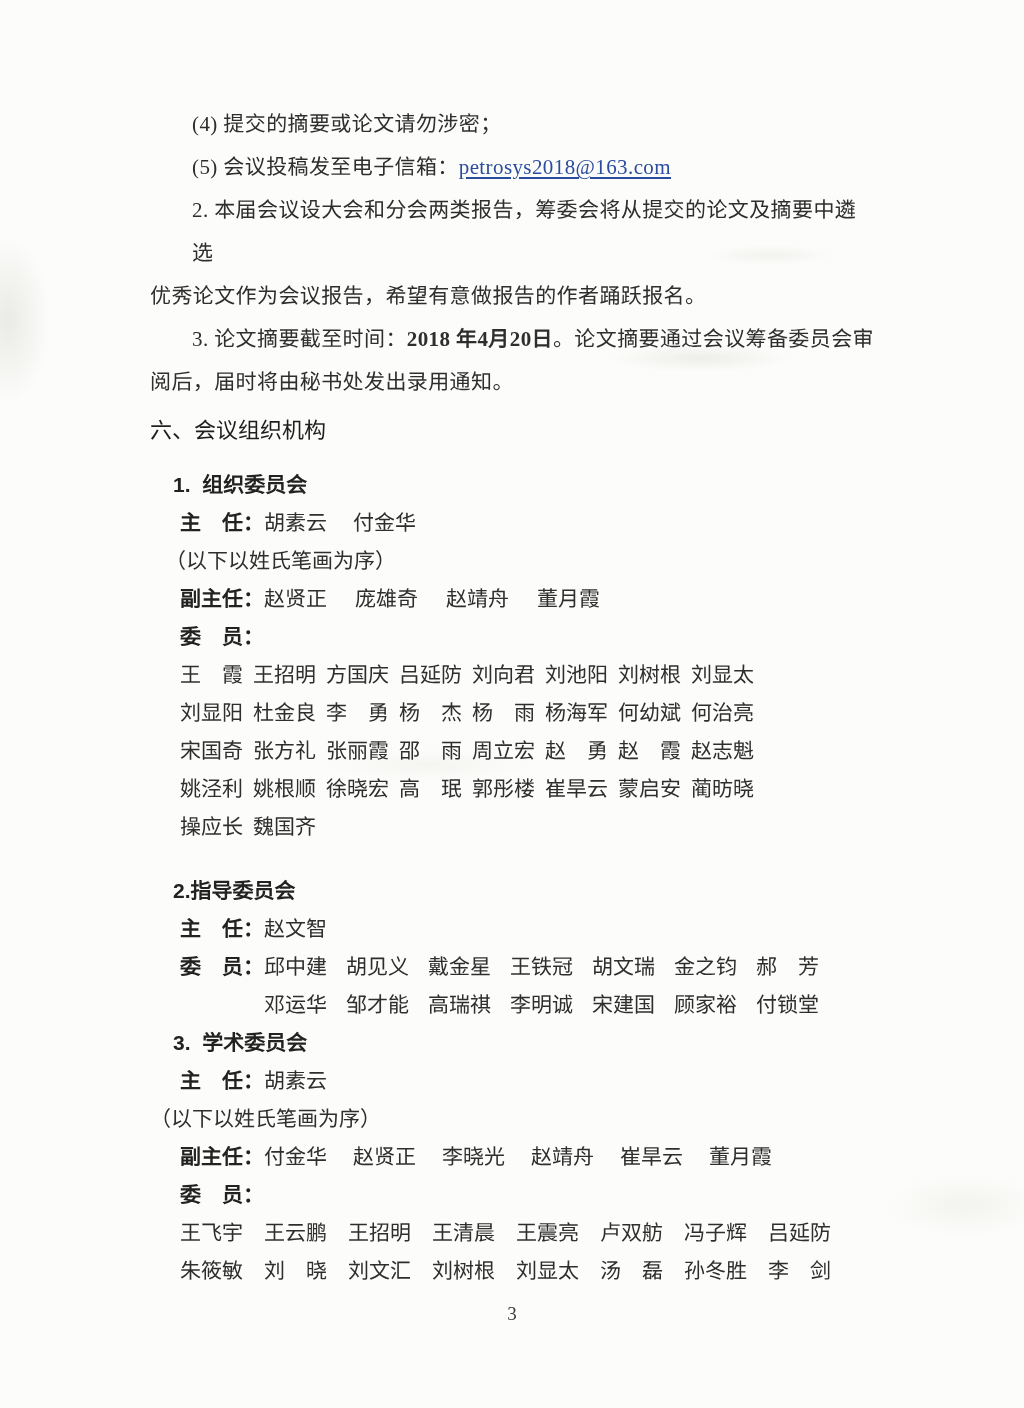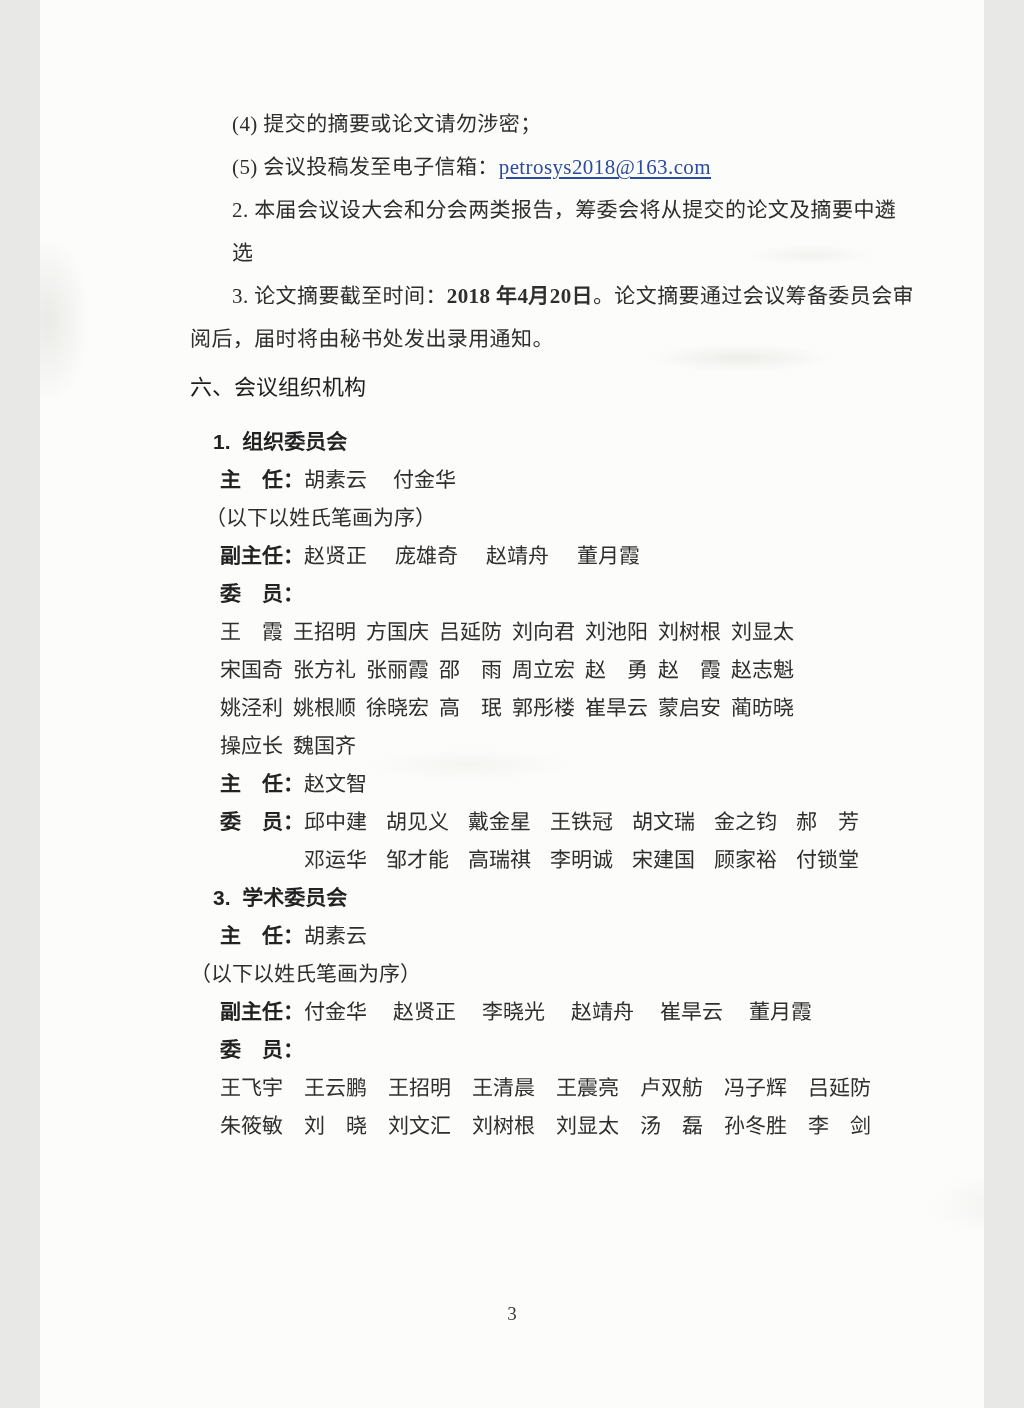--- a/index.html
+++ b/index.html
@@ -1,19 +1,19 @@
 <!DOCTYPE html>
 <html lang="zh-CN"><head>
 <meta charset="utf-8">
 <style>
   html,body { margin:0; padding:0; }
   body { background:#e8e8e6; }
   .page {
     position:relative;
-    width:944px; height:1408px;
+    width:1024px; height:1408px;
     margin:0 auto;
     background-color:#fcfcfa;
     background-image:
       radial-gradient(ellipse 130px 20px at 700px 358px, rgba(185,185,178,0.22), transparent 70%),
       radial-gradient(ellipse 90px 14px at 770px 255px, rgba(195,195,188,0.18), transparent 70%),
       radial-gradient(ellipse 150px 22px at 430px 765px, rgba(200,200,193,0.15), transparent 70%),
       radial-gradient(ellipse 110px 45px at 965px 1205px, rgba(205,205,198,0.20), transparent 70%),
       radial-gradient(ellipse 60px 120px at 8px 320px, rgba(180,180,174,0.25), transparent 70%);
     font-family:"Liberation Serif","DejaVu Serif",serif;
     color:#2e2e2e;
@@ -62,20 +62,21 @@
 </head>
 <body>
 
 <div class="page">
   <div class="content">
 
     <div class="line ind">(4) 提交的摘要或论文请勿涉密；</div>
     <div class="line ind"><span>(5) 会议投稿发至电子信箱：</span><a class="email" href="#">petrosys2018@163.com</a></div>
 
     <div class="line ind">2. 本届会议设大会和分会两类报告，筹委会将从提交的论文及摘要中遴选</div>
+    <div class="line">优秀论文作为会议报告，希望有意做报告的作者踊跃报名。</div>
 
     <div class="line ind"><span>3. 论文摘要截至时间：</span><span class="bold">2018 年4月20日</span><span>。论文摘要通过会议筹备委员会审</span></div>
     <div class="line">阅后，届时将由秘书处发出录用通知。</div>
 
 
     <div class="h-section">六、会议组织机构</div>
 
     <div class="c-heading mt14">1.  组织委员会</div>
     <div class="cline pad30">
       <span class="lbl">主　任：</span>
@@ -83,24 +84,26 @@
     </div>
     <div class="cline pad15 note">（以下以姓氏笔画为序）</div>
     <div class="cline pad30">
       <span class="lbl">副主任：</span>
       <span class="nm-row g28"><span class="nm">赵贤正</span><span class="nm">庞雄奇</span><span class="nm">赵靖舟</span><span class="nm">董月霞</span></span>
     </div>
     <div class="cline pad30">
       <span class="lbl">委　员：</span>
     </div>
     <div class="cline pad30 nm-row g23"><span class="nm">王　霞</span><span class="nm">王招明</span><span class="nm">方国庆</span><span class="nm">吕延防</span><span class="nm">刘向君</span><span class="nm">刘池阳</span><span class="nm">刘树根</span><span class="nm">刘显太</span></div>
+    <div class="cline pad30 nm-row g23"><span class="nm">刘显阳</span><span class="nm">杜金良</span><span class="nm">李　勇</span><span class="nm">杨　杰</span><span class="nm">杨　雨</span><span class="nm">杨海军</span><span class="nm">何幼斌</span><span class="nm">何治亮</span></div>
     <div class="cline pad30 nm-row g23"><span class="nm">宋国奇</span><span class="nm">张方礼</span><span class="nm">张丽霞</span><span class="nm">邵　雨</span><span class="nm">周立宏</span><span class="nm">赵　勇</span><span class="nm">赵　霞</span><span class="nm">赵志魁</span></div>
     <div class="cline pad30 nm-row g23"><span class="nm">姚泾利</span><span class="nm">姚根顺</span><span class="nm">徐晓宏</span><span class="nm">高　珉</span><span class="nm">郭彤楼</span><span class="nm">崔旱云</span><span class="nm">蒙启安</span><span class="nm">蔺昉晓</span></div>
     <div class="cline pad30 nm-row g23"><span class="nm">操应长</span><span class="nm">魏国齐</span></div>
 
+    <div class="c-heading mt26">2.指导委员会</div>
     <div class="cline pad30">
       <span class="lbl">主　任：</span>
       <span class="nm-row g26"><span class="nm">赵文智</span></span>
     </div>
     <div class="cline pad30">
       <span class="lbl">委　员：</span>
       <span class="nm-row g19"><span class="nm">邱中建</span><span class="nm">胡见义</span><span class="nm">戴金星</span><span class="nm">王铁冠</span><span class="nm">胡文瑞</span><span class="nm">金之钧</span><span class="nm">郝　芳</span></span>
     </div>
     <div class="cline pad114 nm-row g19"><span class="nm">邓运华</span><span class="nm">邹才能</span><span class="nm">高瑞祺</span><span class="nm">李明诚</span><span class="nm">宋建国</span><span class="nm">顾家裕</span><span class="nm">付锁堂</span></div>
 

